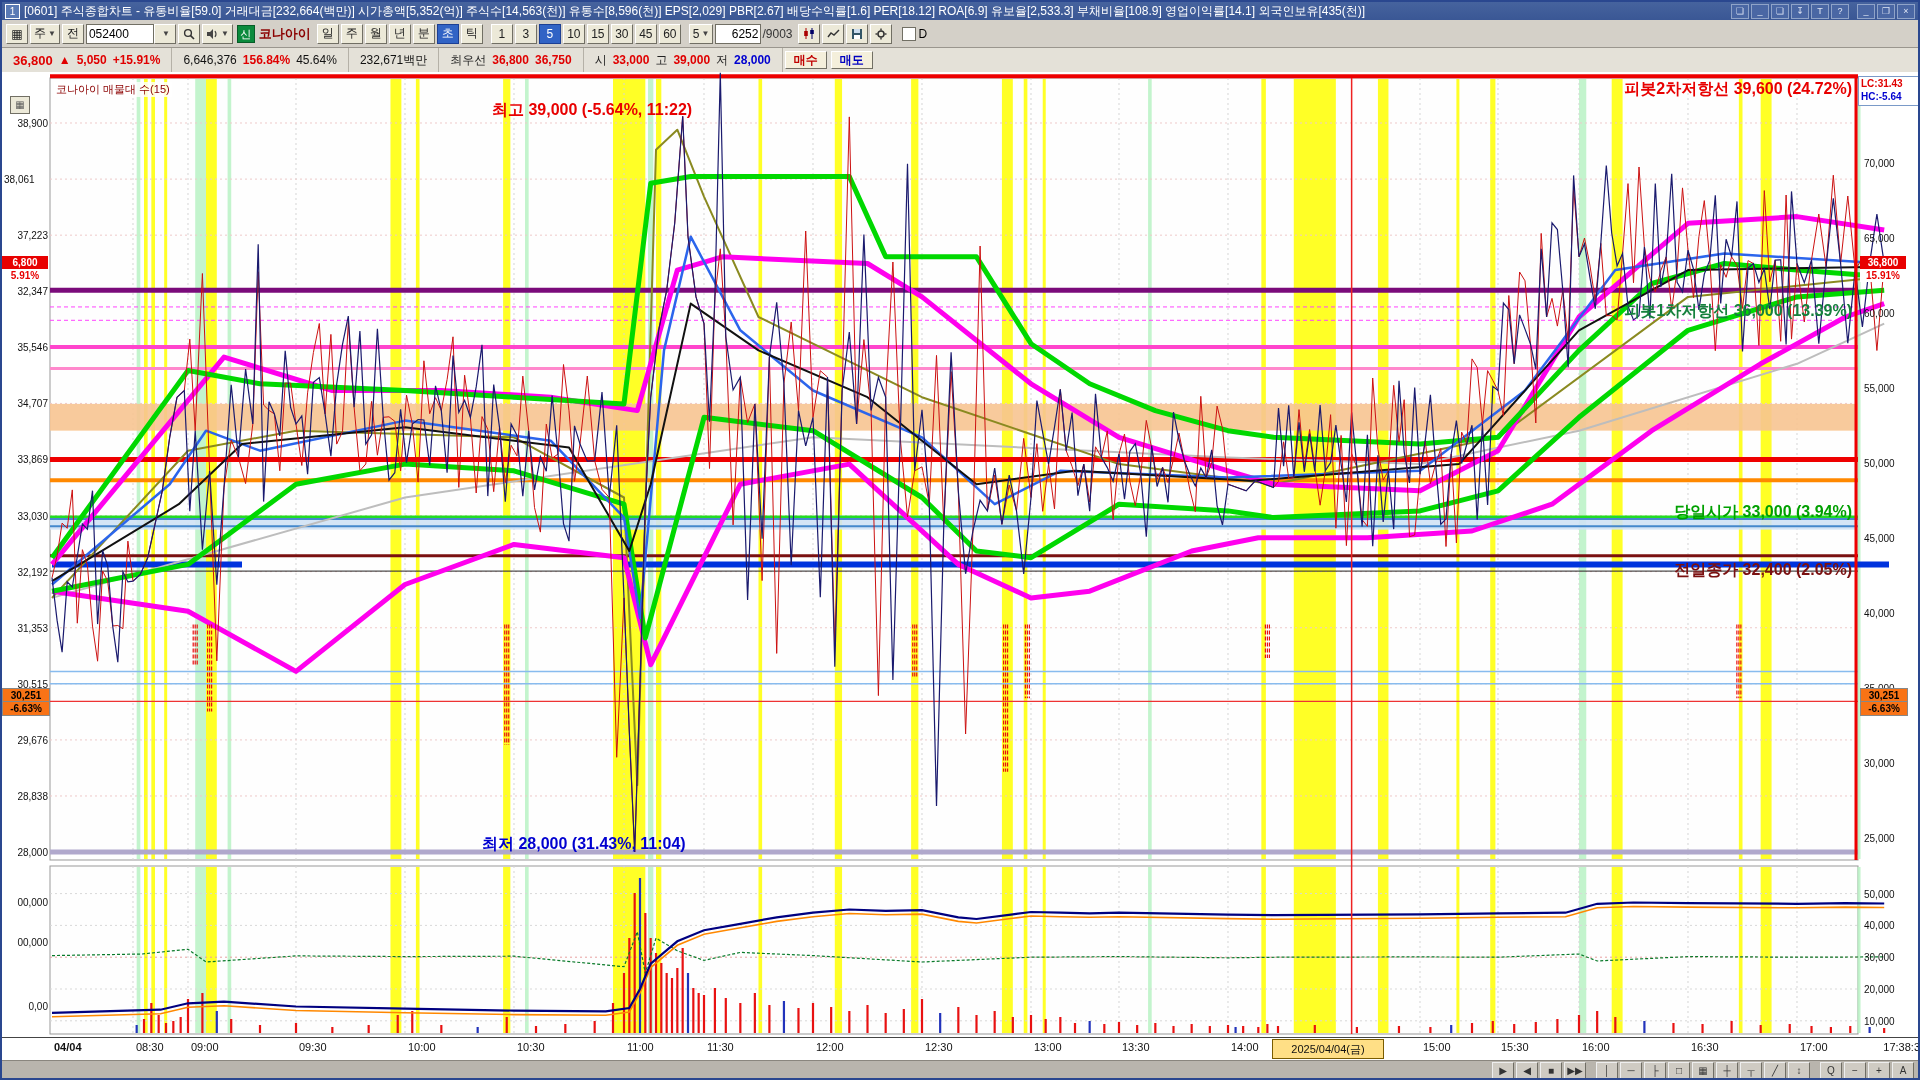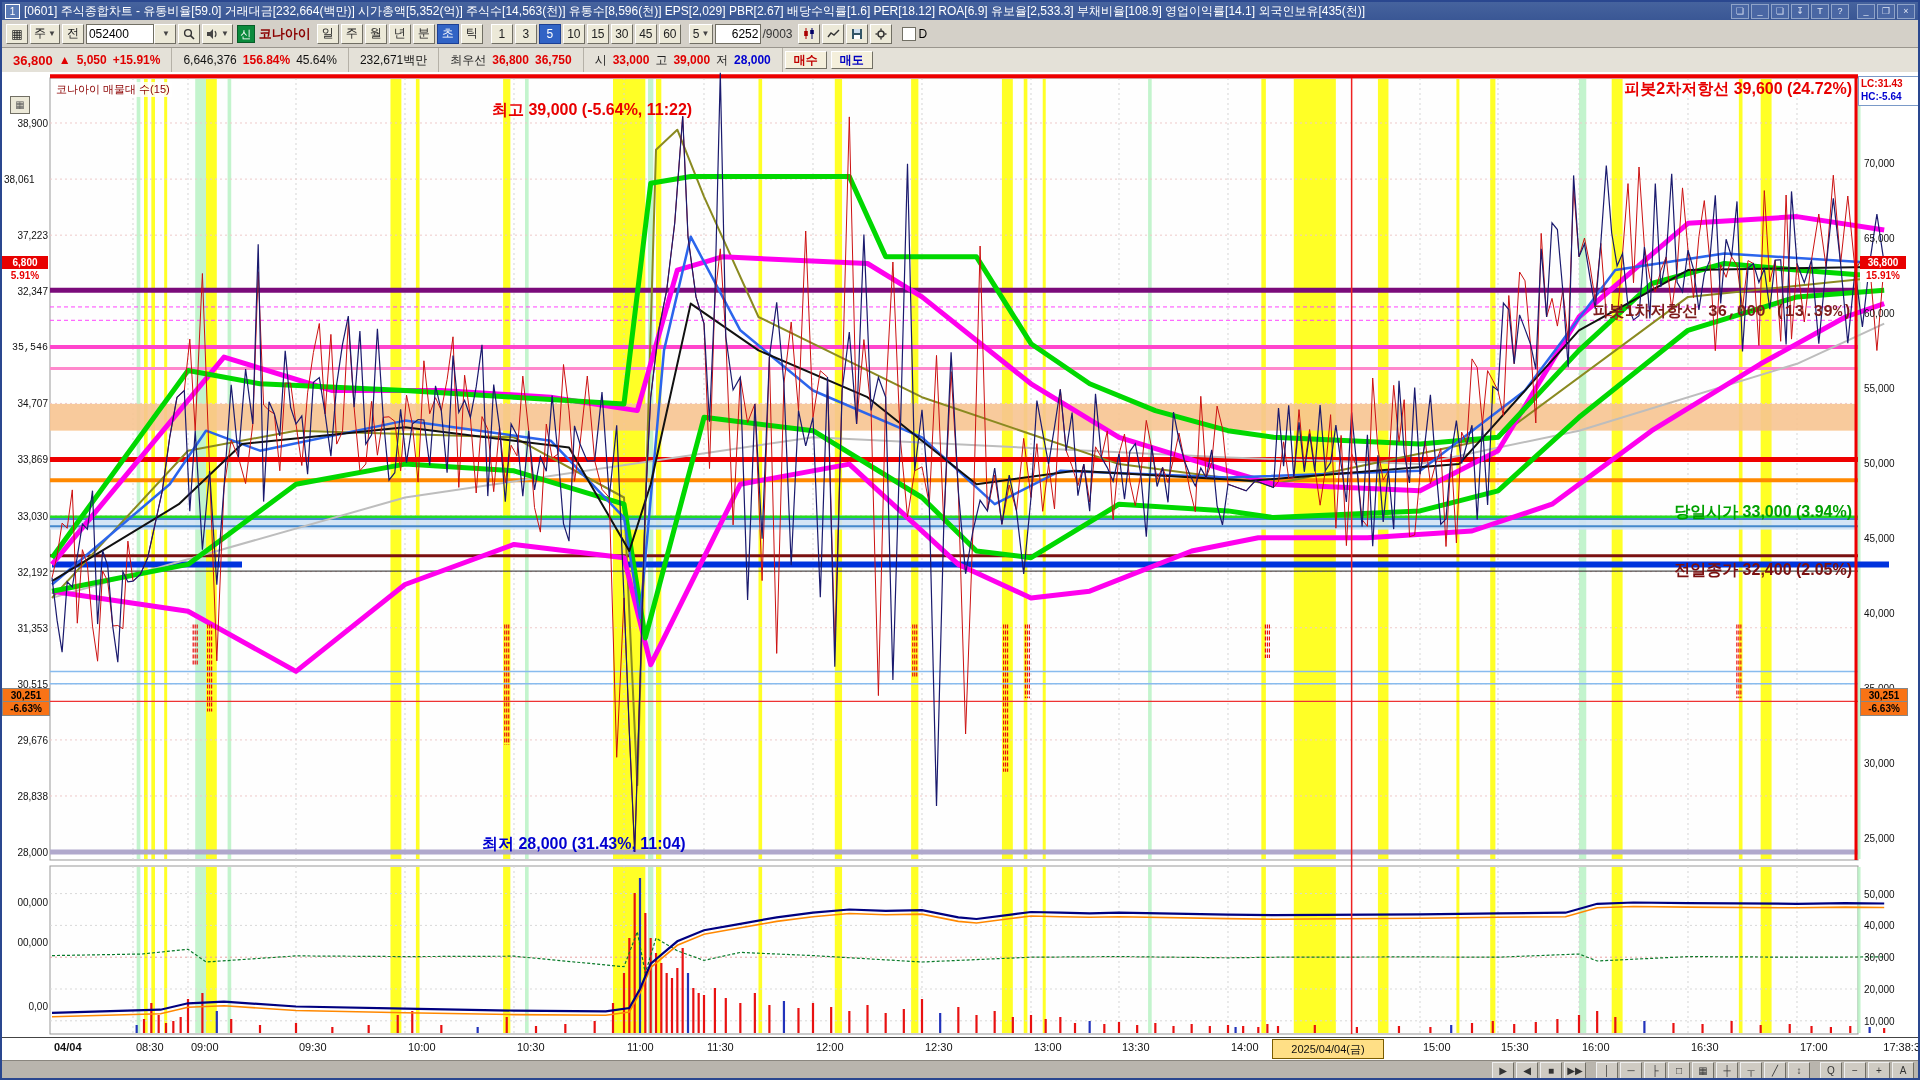--- a/index.html
+++ b/index.html
@@ -478,21 +478,21 @@
         <polyline points="50.0,1010.8 158.5,1007.7 186.0,1001.3 222.0,999.7 294.0,1004.5 403.0,1006.7 512.0,1008.6 603.7,1009.3 627.3,1006.1 638.0,987.0 648.7,961.6 675.3,939.3 702.0,928.2 738.3,921.8 774.7,915.4 811.0,910.7 847.3,907.5 883.7,908.8 920.0,908.1 956.3,915.4 974.5,917.0 1010.8,912.3 1029.0,910.0 1058.3,910.7 1087.7,911.3 1117.0,910.7 1226.0,912.6 1271.5,913.2 1418.0,912.3 1496.0,911.3 1563.5,910.7 1595.2,901.8 1631.5,900.5 1686.0,901.1 1795.0,901.8 1843.4,901.1 1882.2,901.5" fill="none" stroke="#000080" stroke-width="2.2"></polyline>
         <line x1="1349.6296296296296" y1="76" x2="1349.6296296296296" y2="1032" stroke="#ee2222" stroke-width="1.5"></line>
         <line x1="1854" y1="76" x2="1854" y2="858" stroke="#ee0000" stroke-width="3"></line>
       </svg>
     <span id="chart-menu-btn">▦</span>
     <span id="watermark">코나아이 매물대 수(15)</span>
 
     <div class="ann" id="ann-high" style="color: rgb(232, 0, 0); left: 490px; top: 28.3119px;">최고 39,000 (-5.64%, 11:22)</div>
     <div class="ann" id="ann-low" style="color: rgb(0, 0, 208); left: 480px; top: 762.003px;">최저 28,000 (31.43%, 11:04)</div>
     <div class="ann" id="ann-pivot2" style="color: rgb(232, 0, 0); right: 70px; top: 7.1833px;">피봇2차저항선 39,600 (24.72%)</div>
-    <div class="ann" id="ann-pivot1" style="color: #7f1d1d; right: 70px; top: 228.955px; font-family: Liberation Mono, monospace;">피봇1차저항선 36,000 (13.39%)</div>
+    <div class="ann" id="ann-pivot1" style="color: #15803d; right: 70px; top: 228.955px;">피봇1차저항선 36,000 (13.39%)</div>
     <div class="ann" id="ann-dayopen" style="color: rgb(0, 160, 0); right: 70px; top: 429.598px;">당일시가 33,000 (3.94%)</div>
     <div class="ann" id="ann-prevclose" style="color: rgb(122, 16, 16); right: 70px; top: 487.72px;">전일종가 32,400 (2.05%)</div>
 
     <div id="corner-box">
       <div class="lc">LC:31.43</div>
       <div class="hc">HC:-5.64</div>
     </div>
 
     <div class="badge redbg" id="bdg-left-price" style="left: 0px; top: 184.45px;">6,800</div>
     <div class="badge whitebg" id="bdg-left-pct" style="left: 0px; top: 197.45px;">5.91%</div>
@@ -501,21 +501,21 @@
     <div class="badge ylwbg" id="bdg-cross-l1" style="left: 0px; top: 616.454px;">30,251</div>
     <div class="badge ylwbg" id="bdg-cross-l2" style="left: 0px; top: 629.454px;">-6.63%</div>
     <div class="badge ylwbg" id="bdg-cross-r1" style="left: 1858px; top: 616.454px;">30,251</div>
     <div class="badge ylwbg" id="bdg-cross-r2" style="left: 1858px; top: 629.454px;">-6.63%</div>
 
     <div id="axis-labels">
         <div class="axis-label" style="top: 46px; left: 2px; width: 44px; text-align: right;">38,900</div>
         <div class="axis-label" style="top: 102.113px; left: 2px; width: 44px; text-align: left;">38,061</div>
         <div class="axis-label" style="top: 158.159px; left: 2px; width: 44px; text-align: right;">37,223</div>
         <div class="axis-label" style="top: 214.273px; left: 2px; width: 44px; text-align: right;">32,347</div>
-        <div class="axis-label" style="top: 270.319px; left: 2px; width: 44px; text-align: right; font-family: Liberation Mono, monospace;">35,546</div>
+        <div class="axis-label" style="top: 270.319px; left: 2px; width: 44px; text-align: right;">35,546</div>
         <div class="axis-label" style="top: 326.432px; left: 2px; width: 44px; text-align: right;">34,707</div>
         <div class="axis-label" style="top: 382.478px; left: 2px; width: 44px; text-align: right;">33,869</div>
         <div class="axis-label" style="top: 438.591px; left: 2px; width: 44px; text-align: right;">33,030</div>
         <div class="axis-label" style="top: 494.638px; left: 2px; width: 44px; text-align: right;">32,192</div>
         <div class="axis-label" style="top: 550.751px; left: 2px; width: 44px; text-align: right;">31,353</div>
         <div class="axis-label" style="top: 606.797px; left: 2px; width: 44px; text-align: right;">30,515</div>
         <div class="axis-label" style="top: 662.91px; left: 2px; width: 44px; text-align: right;">29,676</div>
         <div class="axis-label" style="top: 718.957px; left: 2px; width: 44px; text-align: right;">28,838</div>
         <div class="axis-label" style="top: 775.003px; left: 2px; width: 44px; text-align: right;">28,000</div>
         <div class="axis-label" style="top: 85.5px; left: 1862px;">70,000</div>

